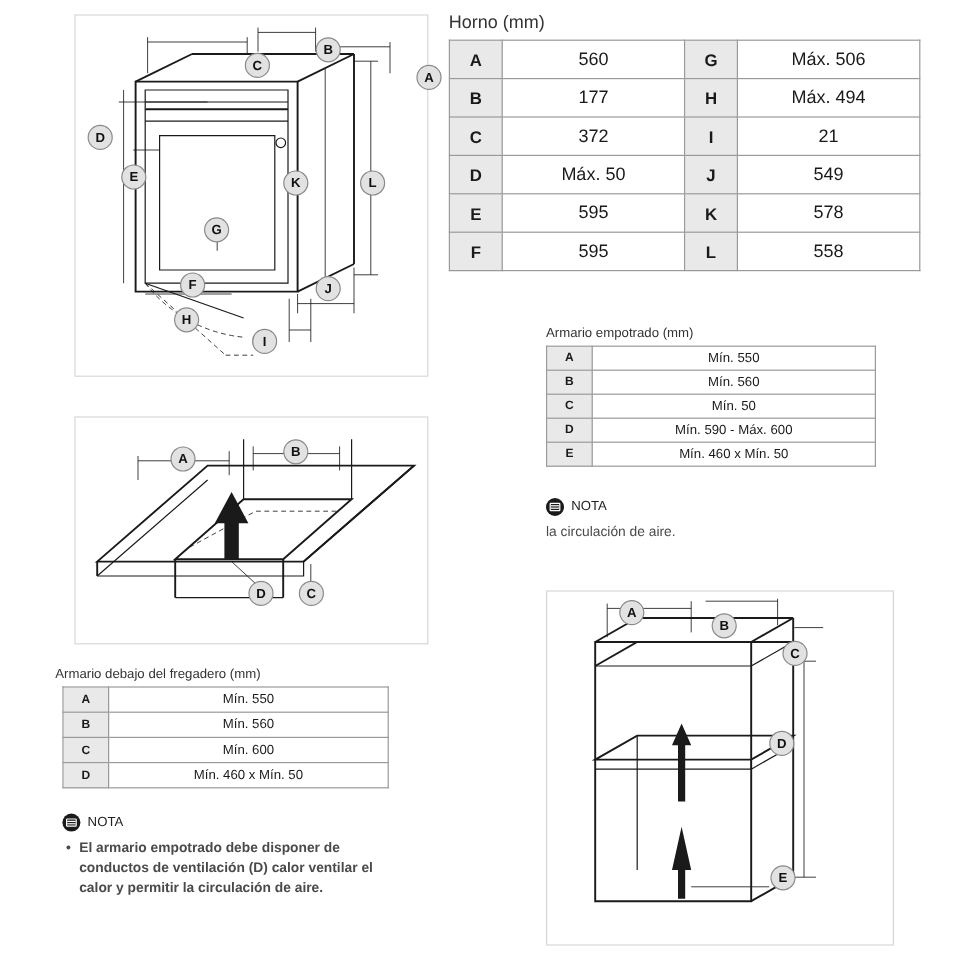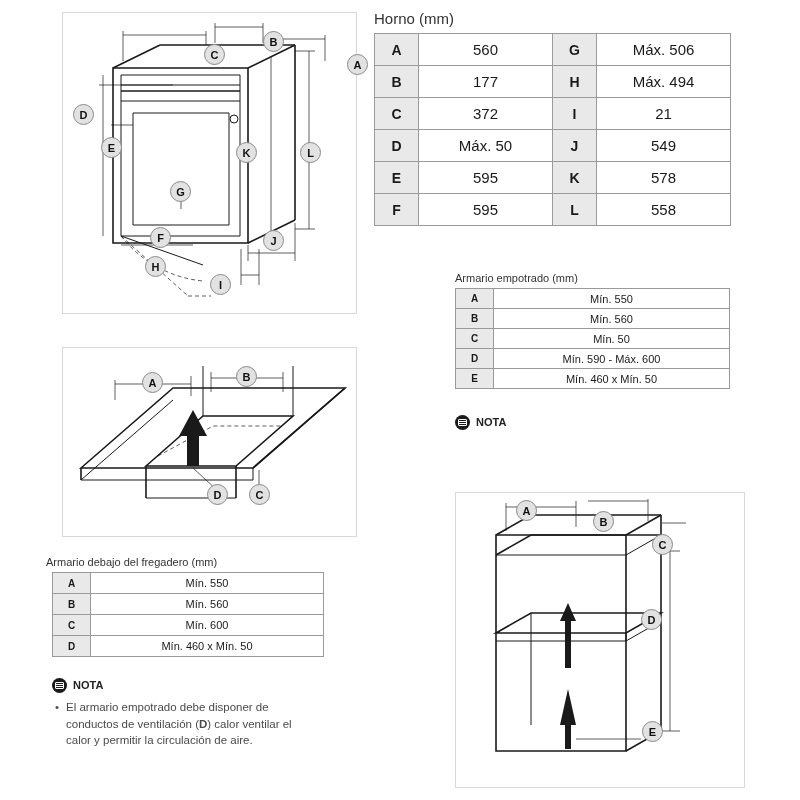--- a/index.html
+++ b/index.html
@@ -48,21 +48,21 @@
     height: 32px;
     font-size: 15px;
   }
   .tbl-main td.key {
     background: #e9e9e9;
     font-weight: bold;
     width: 44px;
     font-size: 14px;
   }
   .tbl-main td.val {
-    width: 134px;
+    width: 152px;
   }
   .tbl-title {
     position: absolute;
     left: 374px;
     top: 10px;
     font-size: 15px;
     color: #333;
   }
   
   .tbl-cab {
@@ -111,21 +111,21 @@
     top: 556px;
     font-size: 11px;
     color: #333;
   }
   
   .note-head {
     display: flex;
     align-items: center;
     gap: 6px;
     font-size: 11px;
-    font-weight: bold;
+    font-weight: normal;
     color: #222;
   }
   .note-icon {
     width: 15px;
     height: 15px;
     border-radius: 50%;
     background: #1a1a1a;
     display: inline-block;
     position: relative;
   }
@@ -158,20 +158,21 @@
   }
   .note-text {
     margin-top: 5px;
     color: #4a4a4a;
   }
   .note-text b { color: #222; }
   ul.note-list {
     margin: 5px 0 0 0;
     padding-left: 14px;
     list-style: none;
+    font-weight: bold;
   }
   ul.note-list li {
     position: relative;
     margin-bottom: 4px;
     color: #4a4a4a;
   }
   ul.note-list li::before {
     content: "•";
     position: absolute;
     left: -11px;
@@ -362,20 +363,21 @@
       </tbody>
     </table>
   </div>
 
   <div class="note-block" style="left:455px; top:415px; width:290px;">
     <div class="note-head">
       <span class="note-icon"></span>
       <span>NOTA</span>
     </div>
     <div class="note-text">
+      <div>la circulación de aire.</div>
     </div>
   </div>
 
   <div class="panel" style="left:455px; top:492px; width:290px; height:296px;">
     <svg class="draw" width="290" height="296" viewBox="0 0 290 296">
 
       <path class="ln-th" d="M40 42 L170 42 L170 258 L40 258 Z"></path>
       <path class="ln-th" d="M170 42 L205 22"></path>
       <path class="ln-th" d="M40 42 L75 22"></path>
       <path class="ln-th" d="M75 22 L205 22"></path>

